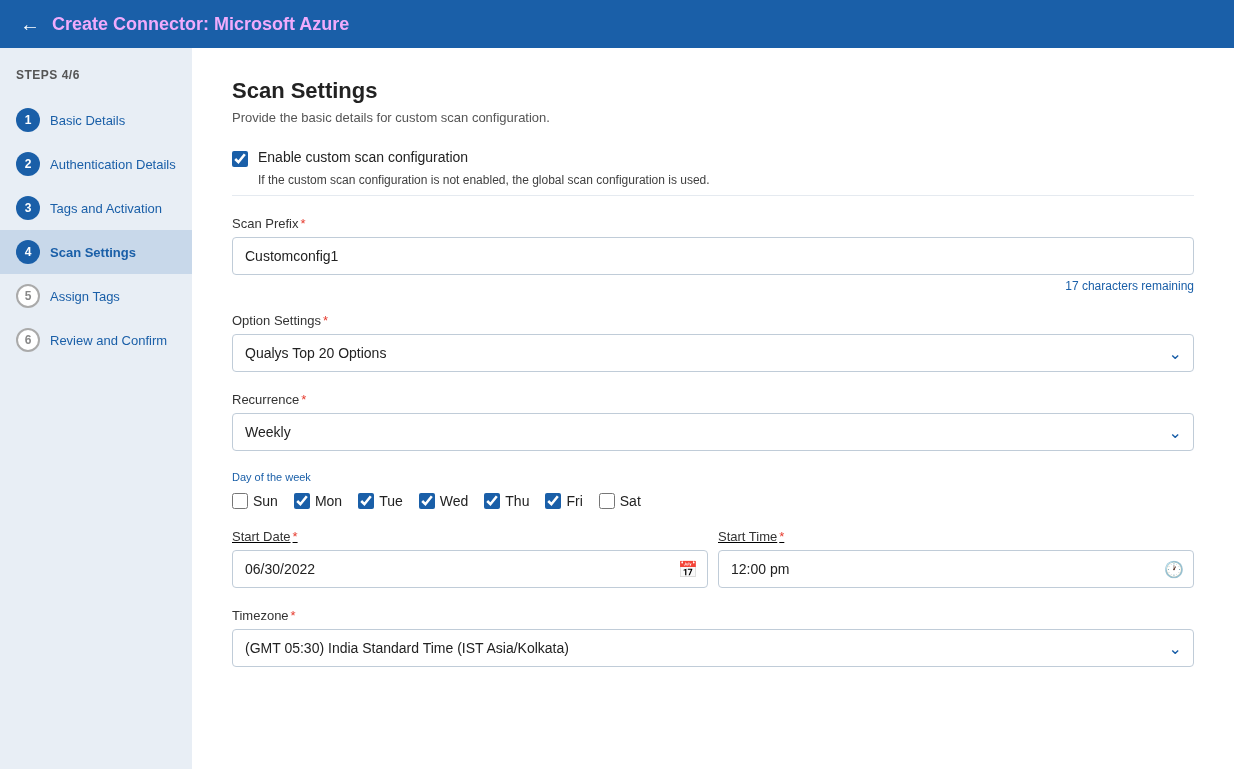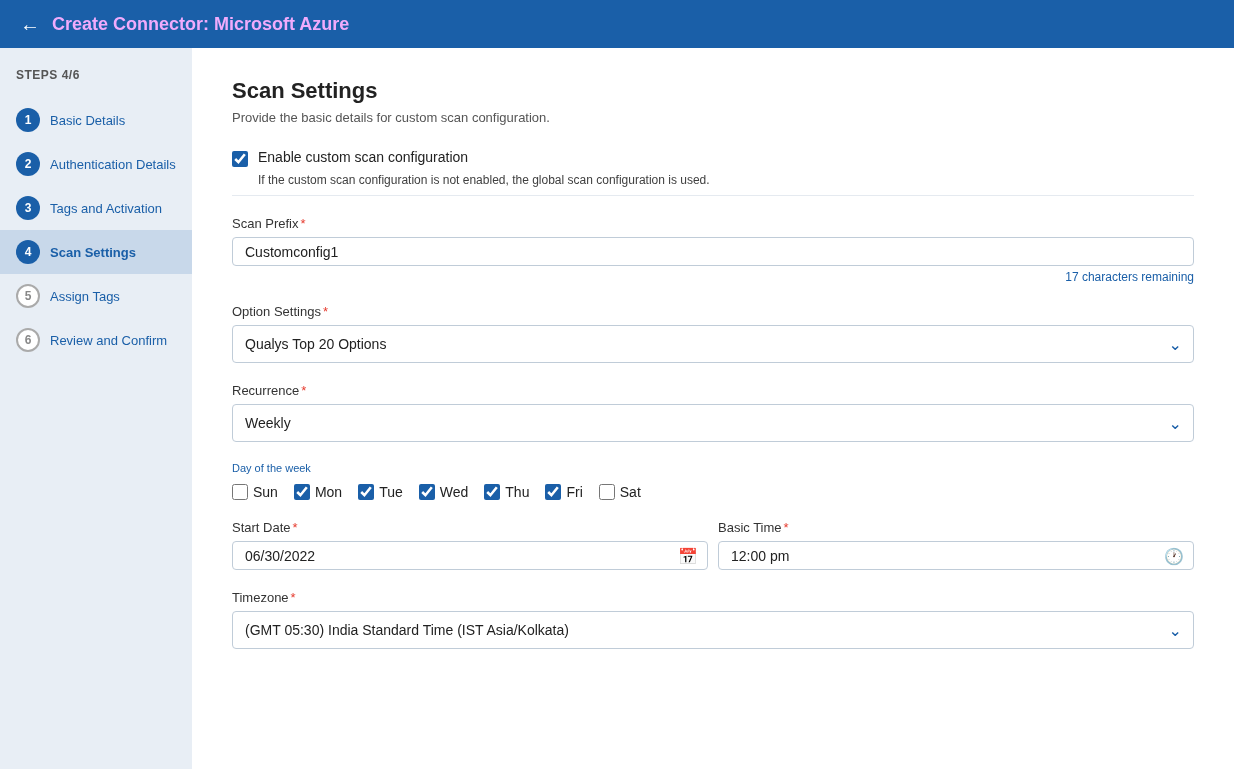--- a/index.html
+++ b/index.html
@@ -139,21 +139,21 @@
       margin-bottom: 6px;
       display: flex;
       align-items: center;
       gap: 2px;
     }
     .field-label .required {
       color: #e63b2e;
     }
     .field-input {
       width: 100%;
-      height: 29px;
+      height: 38px;
       border: 1px solid #c0ccd8;
       border-radius: 4px;
       padding: 0 12px;
       font-size: 14px;
       color: #222;
       outline: none;
     }
     .chars-remaining {
       text-align: right;
       font-size: 12px;
@@ -210,20 +210,21 @@
     .day-item input[type="checkbox"] {
       width: 16px;
       height: 16px;
       accent-color: #1a5fa8;
     }
 
     
     .two-col {
       display: flex;
       gap: 10px;
+      text-decoration: underline;
     }
     .two-col .field-group {
       flex: 1;
     }
 
     
     .input-icon-wrapper {
       position: relative;
     }
     .input-icon-wrapper .field-input {
@@ -376,21 +377,21 @@
           <span>Start Date</span>
           <span class="required"> *</span>
         </div>
         <div class="input-icon-wrapper">
           <input type="text" class="field-input" value="06/30/2022" style="">
           <span class="input-icon">📅</span>
         </div>
       </div>
       <div class="field-group">
         <div class="field-label">
-          <span>Basic Time</span>
+          <span>Start Time</span>
           <span class="required"> *</span>
         </div>
         <div class="input-icon-wrapper">
           <input type="text" class="field-input" value="12:00 pm" style="">
           <span class="input-icon">🕐</span>
         </div>
       </div>
     </div>
 
     <div class="field-group">

